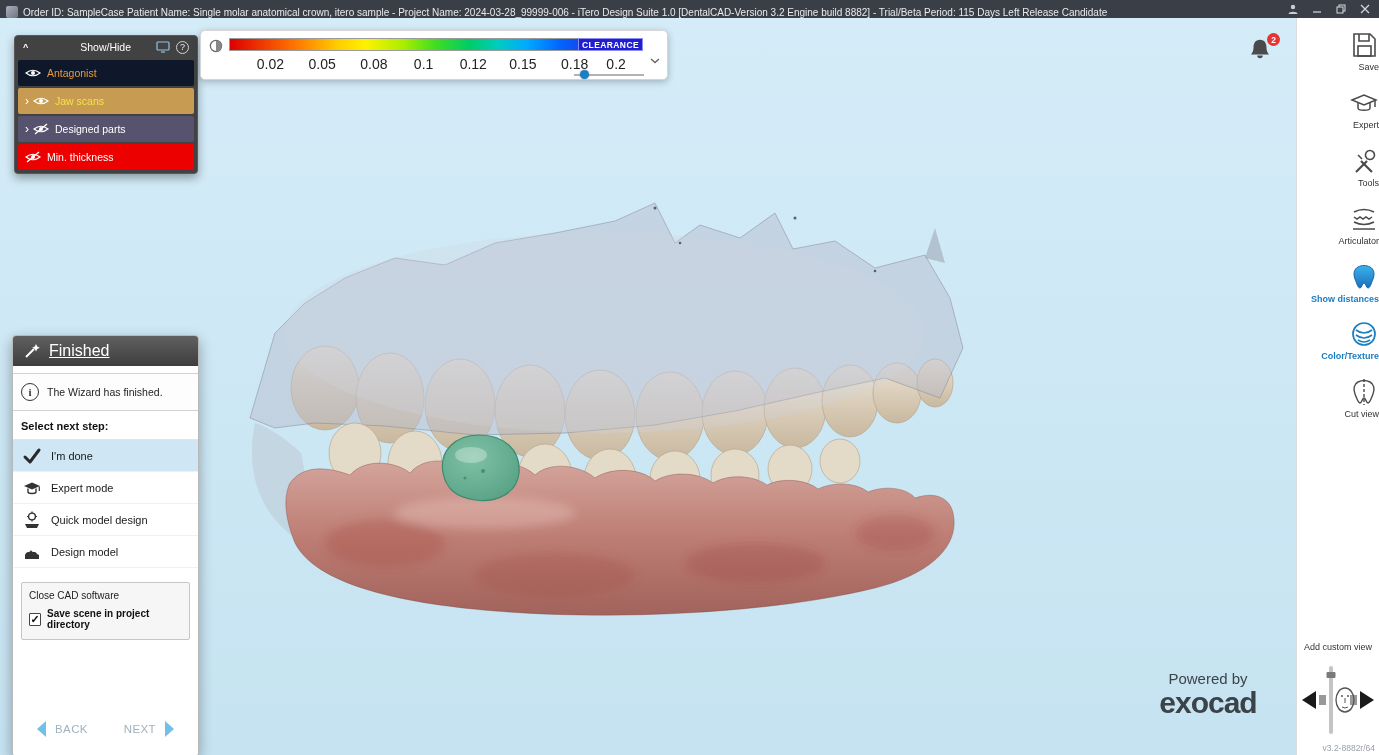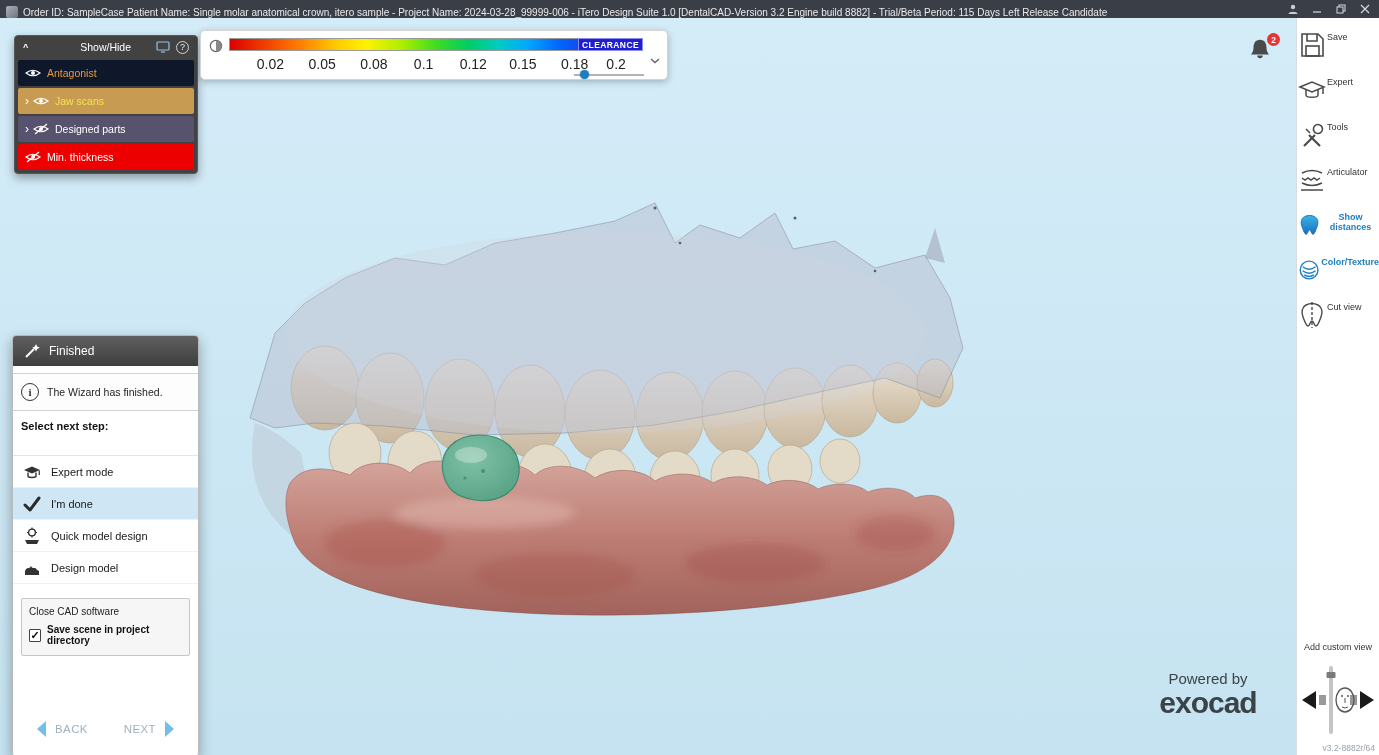--- a/index.html
+++ b/index.html
@@ -44,38 +44,38 @@
   .cl-slider { position:absolute; left:373px; top:43px; width:70px; height:2px; background:#b3b3b3; cursor:pointer; }
   .cl-handle { position:absolute; left:6px; top:-4px; width:9px; height:9px; border-radius:50%; background:#1b7ec2; box-shadow:0 0 2px rgba(0,0,0,.4); cursor:pointer; }
   .cl-chev { position:absolute; right:7px; top:19px; cursor:pointer; }
 
   
   .bell { position:absolute; left:1248px; top:18px; width:30px; height:30px; cursor:pointer; z-index:20; }
   .bell-badge { position:absolute; right:-2px; top:-3px; min-width:13px; height:13px; border-radius:7px; background:#e53535; color:#fff; font-size:8.5px; font-weight:bold; display:flex; align-items:center; justify-content:center; padding:0 2px; }
 
   
   .wizard { position:absolute; left:12px; top:317px; width:187px; height:422px; background:#fff; border:1px solid #b9b9b9; border-radius:4px; box-shadow:0 5px 14px rgba(0,0,0,.32); display:flex; flex-direction:column; z-index:20; overflow:hidden; }
-  .wz-header { flex:0 0 30px; background:linear-gradient(#606060,#3e3e3e); color:#fff; display:flex; align-items:center; gap:8px; padding:0 10px; font-size:12px; }
+  .wz-header { flex:0 0 30px; background:linear-gradient(#606060,#3e3e3e); color:#fff; display:flex; align-items:center; gap:8px; padding:0 10px; font-size:16px;text-decoration:underline; }
   .wz-info { display:flex; align-items:center; gap:8px; margin-top:7px; border-top:1px solid #d2d2d2; border-bottom:1px solid #d2d2d2; padding:9px 8px; font-size:10.5px; color:#1d1d1d; background:#fdfdfd; }
   .wz-info-ico { flex:0 0 18px; width:18px; height:18px; border:1.6px solid #333; border-radius:50%; display:flex; align-items:center; justify-content:center; font-family:"Liberation Serif",serif; font-weight:bold; font-size:11px; color:#333; }
-  .wz-select { padding:9px 8px 23px; font-size:11px; font-weight:bold; color:#111; border-bottom:1px solid #e4e4e4; }
+  .wz-select { padding:9px 8px 7px; font-size:11px; font-weight:bold; color:#111; border-bottom:1px solid #e4e4e4; }
   .wz-step { flex:0 0 32px; display:flex; align-items:center; gap:9px; padding:0 9px; font-size:11px; color:#1a1a1a; cursor:pointer; border-bottom:1px solid #f1f1f1; }
   .wz-step.selected { background:#cfe6f4; }
   .wz-step svg { flex:0 0 auto; display:block; }
   .wz-close { margin:14px 8px 0; border:1px solid #c6c6c6; background:#f6f6f6; border-radius:2px; padding:7px 7px 9px; }
   .wz-close-title { font-size:10px; color:#222; margin-bottom:7px; }
   .wz-checkrow { display:flex; align-items:center; gap:6px; cursor:pointer; }
   .wz-checkbox { width:13px; height:13px; border:1.4px solid #444; background:#fff; border-radius:1px; display:flex; align-items:center; justify-content:center; font-size:11px; font-weight:bold; color:#111; line-height:1; }
   .wz-checklabel { font-size:10px; font-weight:bold; color:#111; }
   .wz-footer { margin-top:auto; flex:0 0 54px; display:flex; align-items:center; justify-content:space-between; padding:0 22px; }
   .wz-nav { display:flex; align-items:center; gap:7px; cursor:pointer; color:#9fb2bf; font-weight:normal; font-size:11.5px; letter-spacing:.4px; }
 
   
   .sidebar { position:absolute; top:18px; right:0; width:83px; bottom:0; background:#fff; border-left:1px solid #dcdcdc; display:flex; flex-direction:column; align-items:center; padding-top:12px; z-index:30; }
-  .tb-item { display:flex; flex-direction:row; align-items:flex-start; cursor:pointer; width:100%; margin-bottom:15px; }
+  .tb-item { display:flex; flex-direction:column; align-items:flex-end; cursor:pointer; width:100%; margin-bottom:15px; }
   .tb-item svg { display:block; }
   .tb-label { font-size:9px; color:#333; margin-top:3px; text-align:center; line-height:1.1; }
   .tb-item.active .tb-label { color:#1b7ec2; font-weight:bold; }
   .tb-spacer { flex:1 1 auto; }
   .addview { font-size:9px; color:#333; margin-bottom:8px; cursor:pointer; }
   .navwidget { cursor:pointer; margin-bottom:2px; }
   .version { align-self:flex-end; font-size:8.5px; color:#9aa0a8; padding:1px 4px 2px; }
 
   
   .powered { position:absolute; left:1148px; top:652px; width:120px; text-align:center; color:#3c444b; z-index:10; }
@@ -285,33 +285,33 @@
         <span>Finished</span>
       </div>
 
       <div class="wz-info">
         <span class="wz-info-ico">i</span>
         <span>The Wizard has finished.</span>
       </div>
 
       <div class="wz-select">Select next step:</div>
 
+      <div class="wz-step selected">
+        <svg width="20" height="20" viewBox="0 0 20 20">
+            <path d="M3,11 L8,16 L17,4" fill="none" stroke="#2a2a2a" stroke-width="3" stroke-linecap="round" stroke-linejoin="round"></path>
+          </svg>
+        <span>I'm done</span>
+      </div>
       <div class="wz-step">
         <svg width="20" height="20" viewBox="0 0 20 20">
             <path d="M2,8 L10,4.5 L18,8 L10,11.5 Z" fill="#333"></path>
             <path d="M6,10.5 V14 C6,16 14,16 14,14 V10.5" fill="none" stroke="#333" stroke-width="1.4"></path>
             <line x1="17.3" y1="8.5" x2="17.3" y2="13" stroke="#333" stroke-width="1.2"></line>
           </svg>
         <span>Expert mode</span>
-      </div>
-      <div class="wz-step selected">
-        <svg width="20" height="20" viewBox="0 0 20 20">
-            <path d="M3,11 L8,16 L17,4" fill="none" stroke="#2a2a2a" stroke-width="3" stroke-linecap="round" stroke-linejoin="round"></path>
-          </svg>
-        <span>I'm done</span>
       </div>
       <div class="wz-step">
         <svg width="20" height="20" viewBox="0 0 20 20">
             <circle cx="10" cy="6.5" r="3.4" fill="none" stroke="#333" stroke-width="1.4"></circle>
             <path d="M10,1.5 v2 M10,9.5 v2 M5,6.5 h2 M13,6.5 h2" stroke="#333" stroke-width="1.2"></path>
             <path d="M3,14 H17 L15,18 H5 Z" fill="#333"></path>
           </svg>
         <span>Quick model design</span>
       </div>
       <div class="wz-step">

